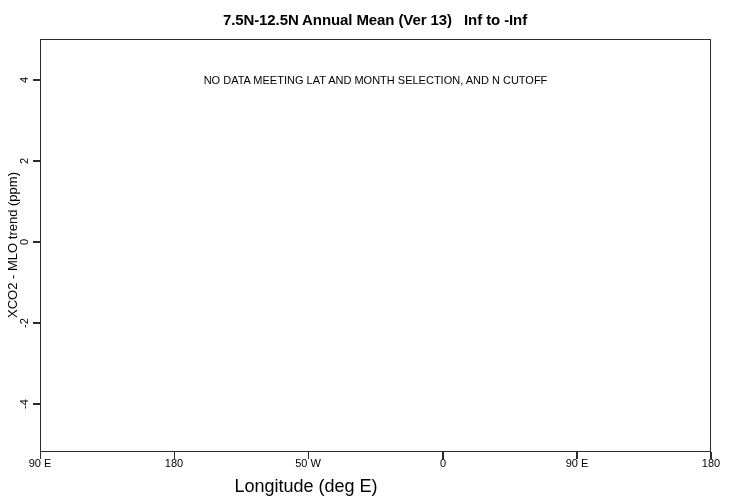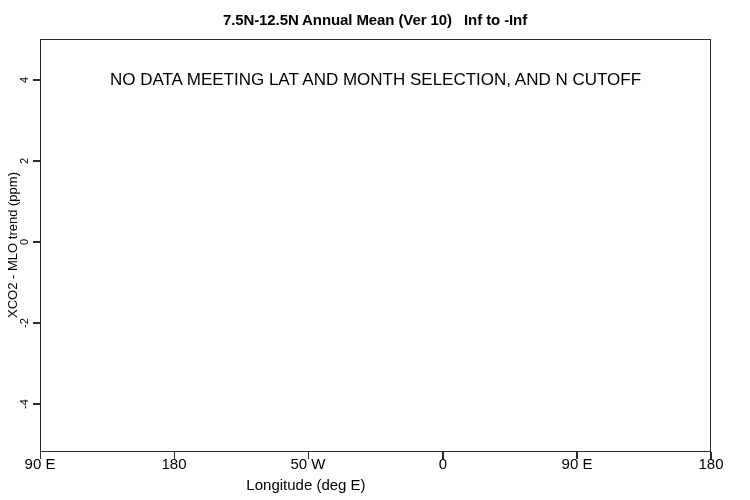--- a/index.html
+++ b/index.html
@@ -38,21 +38,21 @@
     background: #ffffff;
   }
   .message {
     position: absolute;
     left: 40px;
     top: 73px;
     width: 671px;
     height: 14px;
     line-height: 14px;
     text-align: center;
-    font-size: 17px;
+    font-size: 11px;
     white-space: pre;
   }
   .ytick-mark {
     position: absolute;
     left: 33px;
     width: 7px;
     height: 1.5px;
     background: #2b2b2b;
   }
   .ytick-label {
@@ -73,50 +73,50 @@
     height: 7px;
     background: #2b2b2b;
   }
   .xtick-label {
     position: absolute;
     top: 457px;
     width: 44px;
     height: 13px;
     line-height: 13px;
     text-align: center;
-    font-size: 15px;
+    font-size: 11px;
     white-space: pre;
   }
   .x-axis-label {
     position: absolute;
     top: 476px;
     left: 0;
     width: 612px;
     text-align: center;
-    font-size: 15px;
+    font-size: 18px;
   }
   .y-axis-label {
     position: absolute;
     left: -97px;
     top: 238px;
     width: 220px;
     height: 14px;
     line-height: 14px;
     text-align: center;
     font-size: 13px;
     transform: rotate(-90deg);
     white-space: pre;
   }
 </style>
 </head>
 <body>
 
 <div class="figure">
 
-  <div class="title">7.5N-12.5N Annual Mean (Ver 10)   Inf to -Inf</div>
+  <div class="title">7.5N-12.5N Annual Mean (Ver 13)   Inf to -Inf</div>
 
   <div class="y-axis-label">XCO2 - MLO trend (ppm)</div>
 
   <div class="plot-box"></div>
 
   <div class="message">NO DATA MEETING LAT AND MONTH SELECTION, AND N CUTOFF</div>
 
   <div class="ytick-mark" style="top:79px"></div>
   <div class="ytick-mark" style="top:160px"></div>
   <div class="ytick-mark" style="top:241px"></div>

